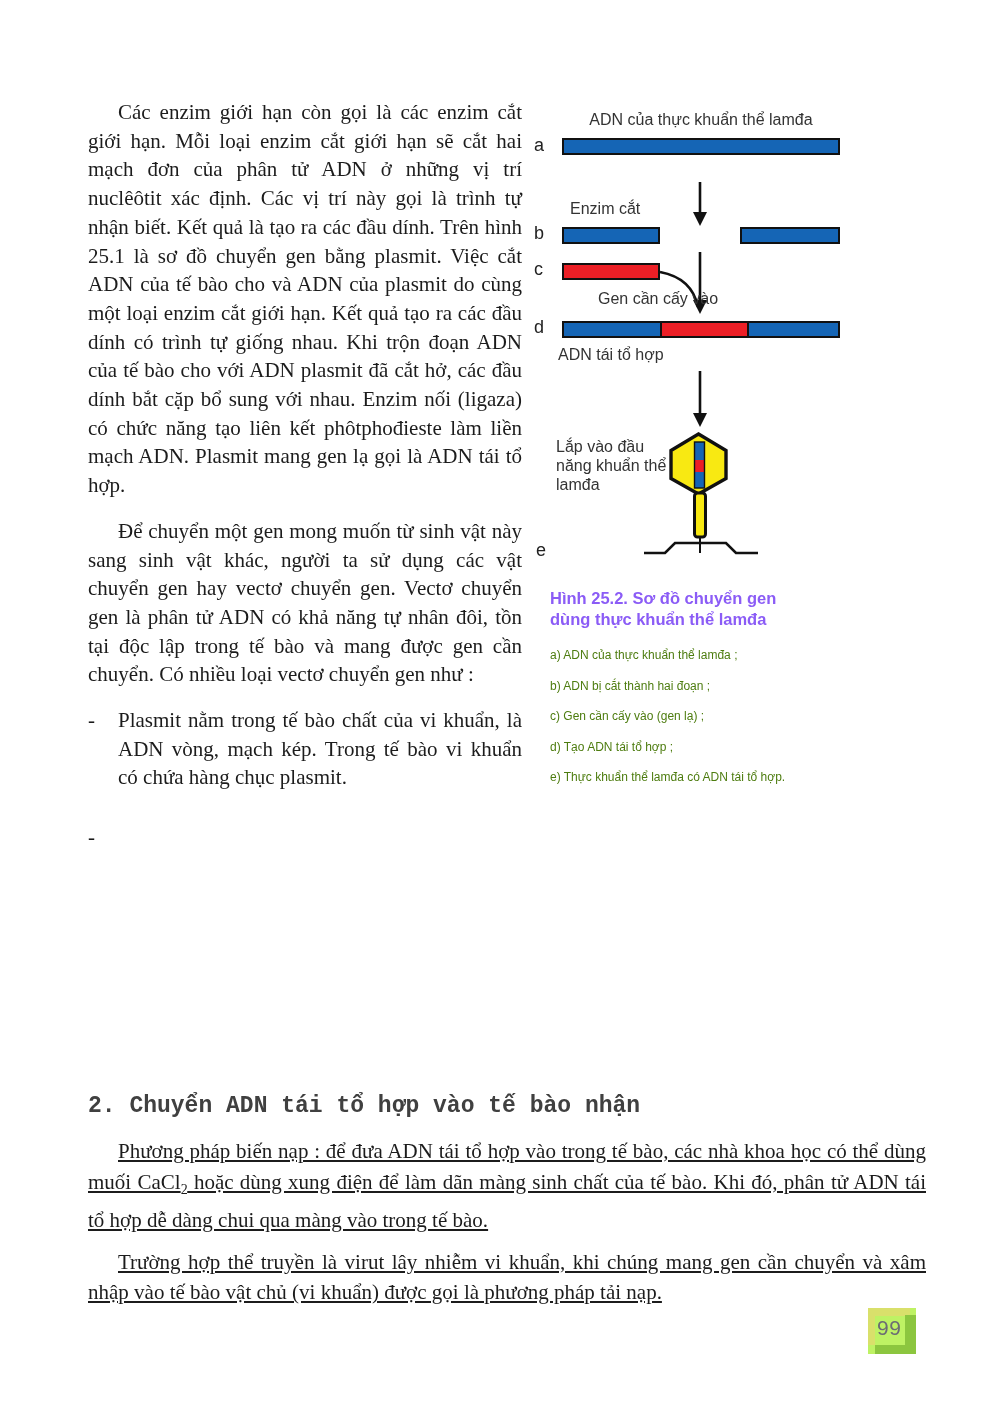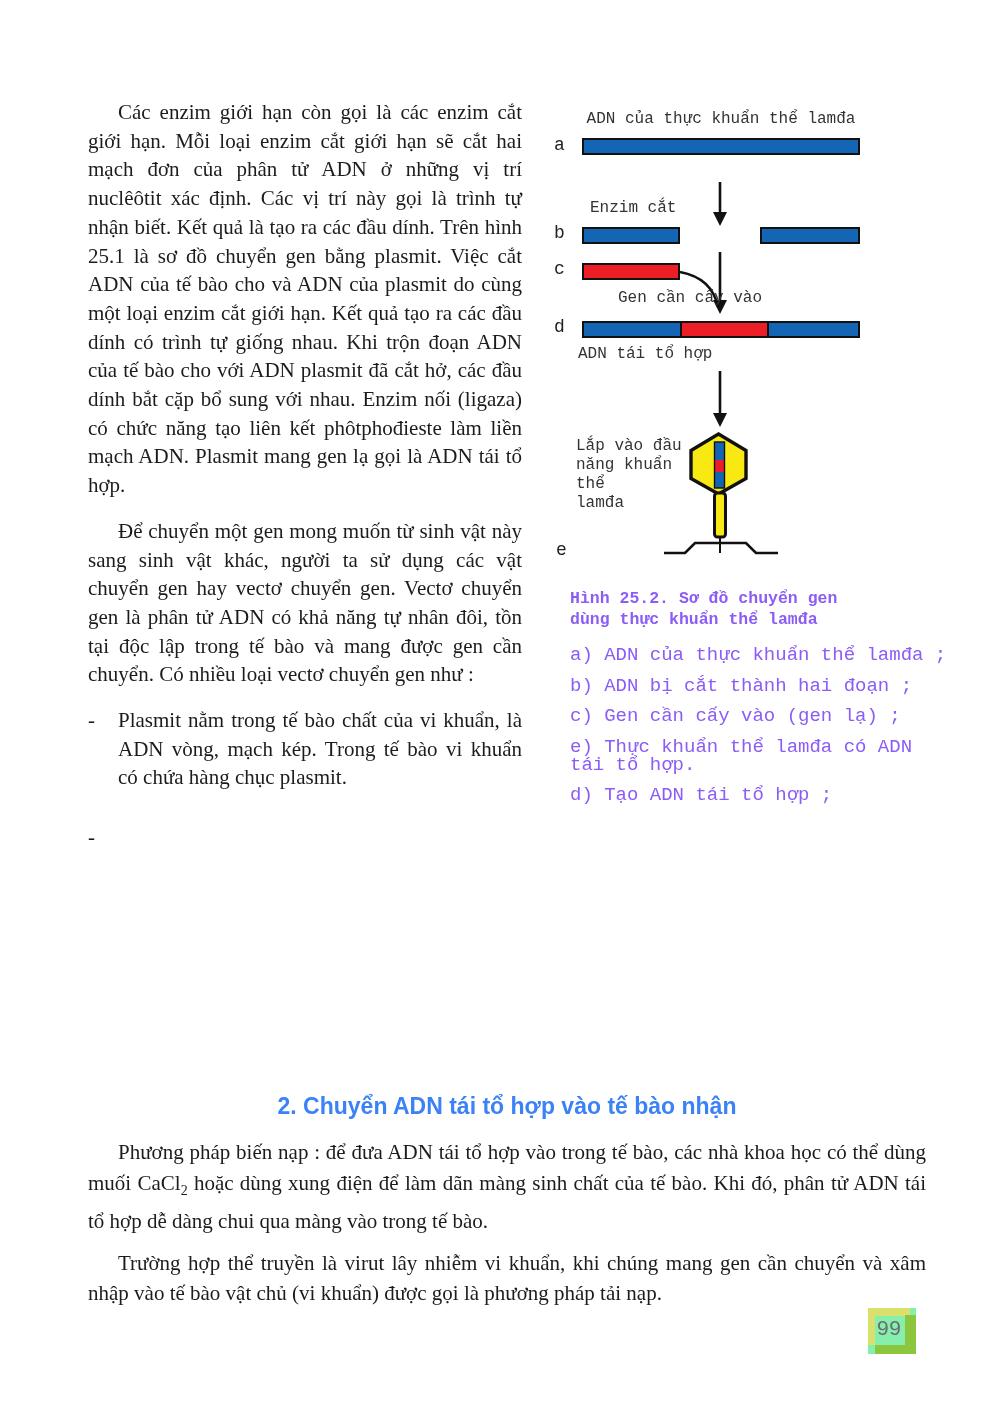--- a/index.html
+++ b/index.html
@@ -29,66 +29,65 @@
   .left-col p.body { margin-bottom: 17px; }
   .bullet { display: flex; margin-bottom: 14px; }
   .bullet .dash {
     width: 30px; flex: 0 0 30px;
     font-size: 21px; line-height: 28.7px;
   }
   .bullet .body { flex: 1 1 auto; }
   
   .figure {
     position: absolute;
-    left: 532px; top: 100px;
+    left: 512px; top: 100px;
     width: 440px; height: 800px;
-    font-family: Liberation Mono, monospace;
+    font-family: Liberation Sans, sans-serif;
     color: #2b2b2b;
   }
   .fig-abs { position: absolute; }
   .fig-label { font-size: 16px; line-height: 19px; color: #333; }
   .row-letter { font-size: 18px; color: #222; }
   .dna-bar {
     position: absolute;
     height: 17px;
     border: 2px solid #111;
     background: #1565b5;
   }
   .dna-bar.red { background: #ec1f26; }
   .bar-d-seg { position: absolute; top: 0; height: 13px; }
   .caption {
     font-size: 16.5px; line-height: 21px;
     font-weight: bold; color: #8b5cf6;
   }
   .legend-item {
-    font-size: 19px; line-height: 18px;
-    color: #8b5cf6; margin-bottom: 12.5px;
+    font-size: 12px; line-height: 18px;
+    color: #4d7c0f; margin-bottom: 12.5px;
   }
   
   .section2 {
     position: absolute;
     left: 88px; top: 1093px;
     width: 838px;
   }
   .section2 h2 {
-    font-family: Liberation Sans, sans-serif;
+    font-family: Liberation Mono, monospace;
     font-size: 23px;
     font-weight: bold;
-    color: #3b82f6;
+    color: #404040;
     margin-bottom: 17px;
-    text-align: center;
-  }
-  .section2 p.body { font-size: 21px; line-height: 30.5px; margin-bottom: 11px; }
+  }
+  .section2 p.body { font-size: 21px; line-height: 30.5px; margin-bottom: 11px; text-decoration: underline; }
   .section2 sub { font-size: 14px; }
   
   .badge {
     position: absolute;
     left: 868px; top: 1308px;
     width: 48px; height: 46px;
-    background: #86efac;
+    background: #bef264;
   }
   .badge .strip { position: absolute; }
   .badge .s-top    { left: 0; top: 0; width: 42px; height: 8px; background: #d9e06b; }
   .badge .s-left   { left: 0; top: 0; width: 7px; height: 37px; background: #d9e06b; }
   .badge .s-right  { left: 37px; top: 7px; width: 11px; height: 39px; background: #8cc63f; }
   .badge .s-bottom { left: 7px; top: 37px; width: 30px; height: 9px; background: #8cc63f; }
   .badge-num {
     position: absolute; left: 9px; top: 8px;
     font-family: "Liberation Sans", sans-serif;
     font-size: 21px; font-weight: 400;
@@ -173,22 +172,22 @@
 
     <div class="fig-abs caption" style="left:38px; top:488px; width:300px;">
       <div>Hình 25.2. Sơ đồ chuyển gen</div>
       <div>dùng thực khuẩn thể lamđa</div>
     </div>
 
     <div class="fig-abs" style="left:38px; top:546px; width:380px;">
       <div class="legend-item">a) ADN của thực khuẩn thể lamđa ;</div>
       <div class="legend-item">b) ADN bị cắt thành hai đoạn ;</div>
       <div class="legend-item">c) Gen cần cấy vào (gen lạ) ;</div>
+      <div class="legend-item">d) Tạo ADN tái tổ hợp ;</div>
       <div class="legend-item">e) Thực khuẩn thể lamđa có ADN tái tổ hợp.</div>
-      <div class="legend-item">d) Tạo ADN tái tổ hợp ;</div>
     </div>
   </div>
 
   <div class="section2">
     <h2>2. Chuyển ADN tái tổ hợp vào tế bào nhận</h2>
     <p class="body indent"><span>Phương pháp biến nạp : để đưa ADN tái tổ hợp vào trong tế bào, các nhà khoa học có thể dùng muối CaCl</span><sub>2</sub><span> hoặc dùng xung điện để làm dãn màng sinh chất của tế bào. Khi đó, phân tử ADN tái tổ hợp dễ dàng chui qua màng vào trong tế bào.</span></p>
     <p class="body indent">Trường hợp thể truyền là virut lây nhiễm vi khuẩn, khi chúng mang gen cần chuyển và xâm nhập vào tế bào vật chủ (vi khuẩn) được gọi là phương pháp tải nạp.</p>
   </div>
 
   <div class="badge">

